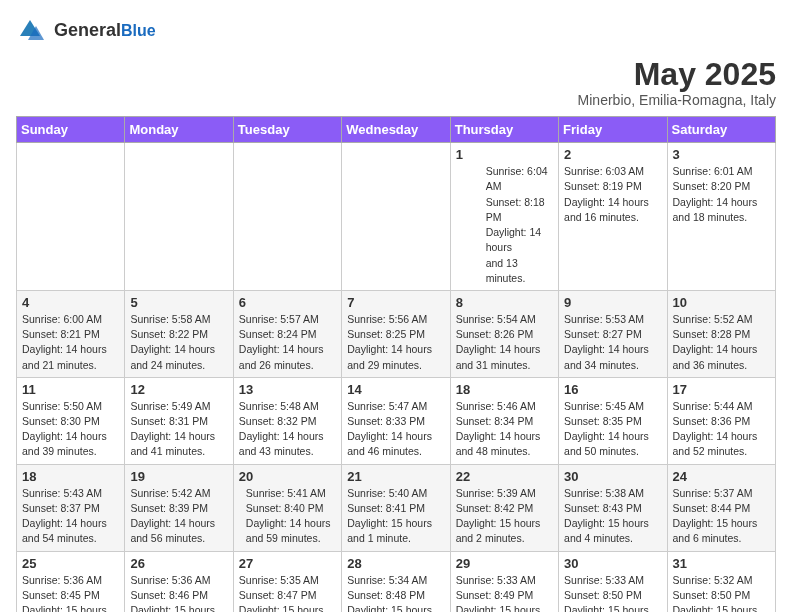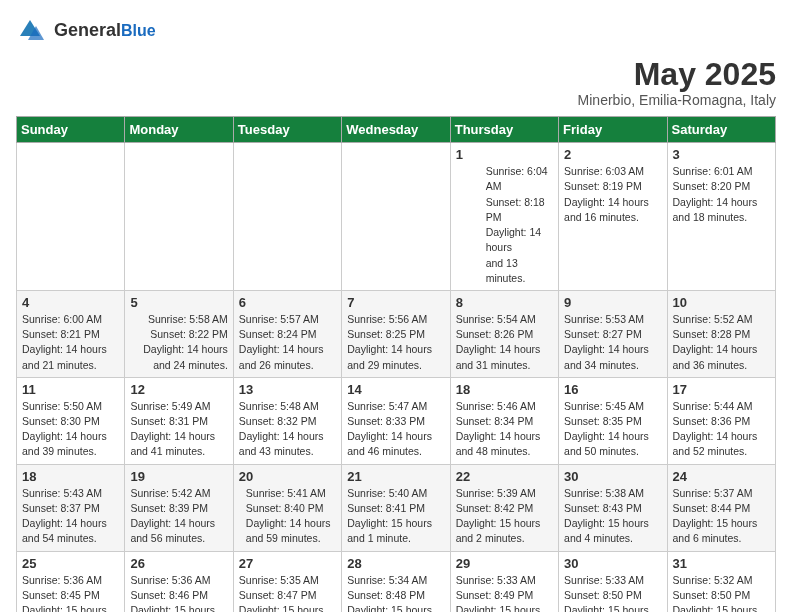--- a/index.html
+++ b/index.html
@@ -49,21 +49,21 @@
     .location-title {
       font-size: 14px;
       color: #555;
     }
     .calendar {
       width: 100%;
       border-collapse: collapse;
       font-size: 10.5px;
     }
     .calendar th {
-      background-color: #15803d;
+      background-color: #8b5cf6;
       color: #fff;
       padding: 5px 4px;
       text-align: left;
       font-size: 13px;
       font-weight: bold;
       border: 1px solid #aaa;
     }
     .calendar td {
       border: 1px solid #ccc;
       vertical-align: top;
@@ -159,21 +159,21 @@
         <tr>
           <td>
             <span class="day-number">4</span>
             <div class="day-info" style="white-space: pre-line;">Sunrise: 6:00 AM
 Sunset: 8:21 PM
 Daylight: 14 hours
 and 21 minutes.</div>
           </td>
           <td>
             <span class="day-number">5</span>
-            <div class="day-info" style="white-space: pre-line; text-align: right;">Sunrise: 5:58 AM
+            <div class="day-info" style="white-space: pre-line;">Sunrise: 5:58 AM
 Sunset: 8:22 PM
 Daylight: 14 hours
 and 24 minutes.</div>
           </td>
           <td>
             <span class="day-number">6</span>
             <div class="day-info" style="white-space: pre-line;">Sunrise: 5:57 AM
 Sunset: 8:24 PM
 Daylight: 14 hours
 and 26 minutes.</div>

